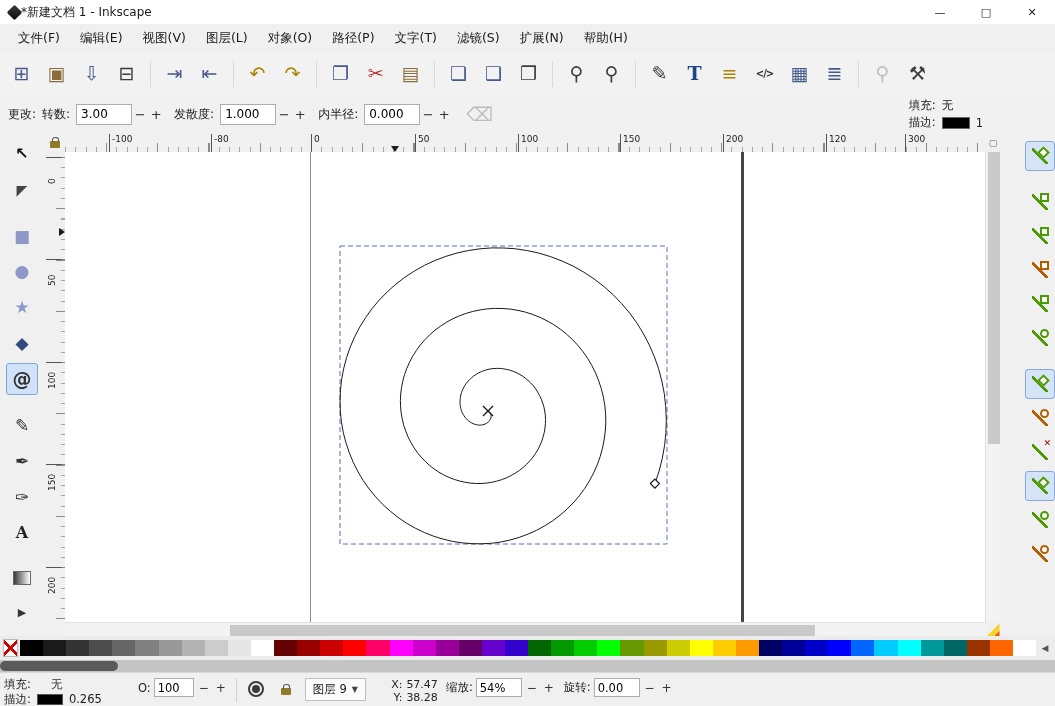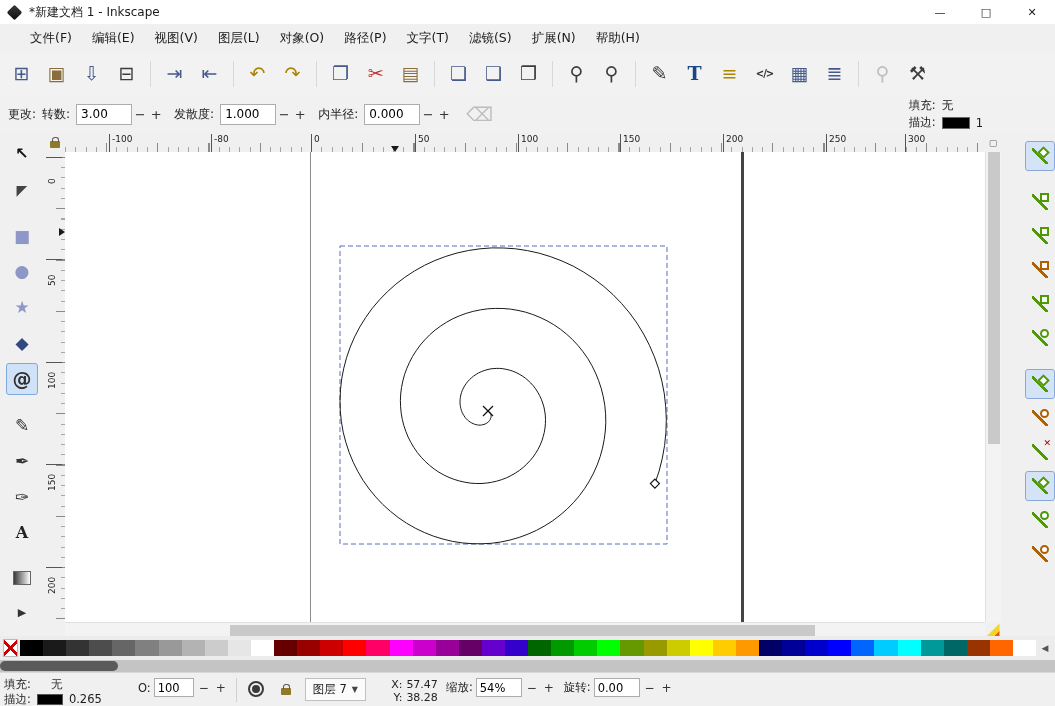--- a/index.html
+++ b/index.html
@@ -1,30 +1,30 @@
 <!DOCTYPE html>
 <html><head>
 <meta charset="utf-8">
 <style>
   html,body{margin:0;padding:0;width:1055px;height:706px;overflow:hidden;
     font-family:"DejaVu Sans","Liberation Sans",sans-serif;font-size:12px;color:#1a1a1a;}
   #app{position:relative;width:1055px;height:706px;background:#f0f0f0;overflow:hidden;}
 
   
   .titlebar{position:absolute;top:0;left:0;right:0;height:24px;background:#ffffff;
-    display:flex;align-items:center;padding-left:8px;gap:8px;border-bottom:1px solid #f2f2f2;}
+    display:flex;align-items:center;padding-left:8px;gap:0;border-bottom:1px solid #f2f2f2;}
   .applogo{width:13px;height:13px;background:linear-gradient(135deg,#3a3a3a,#0d0d0d);
     transform:rotate(45deg) scale(.85);border-radius:2px;}
   .title-text{font-size:12px;}
   .winbtns{margin-left:auto;display:flex;height:24px;}
   .winbtn{width:46px;display:flex;align-items:center;justify-content:center;font-size:11px;color:#222;}
 
   
   .menubar{position:absolute;top:24px;left:0;right:0;height:28px;background:#f0f0f0;
-    display:flex;align-items:center;padding-left:20px;}
+    display:flex;align-items:center;padding-left:8px;}
   .mitem{padding:5px 10px;font-size:12.5px;}
 
   
   .commandsbar{position:absolute;top:52px;left:0;right:0;height:43px;background:#f2f2f2;
     border-bottom:1px solid #e2e2e2;display:flex;align-items:center;padding-left:4px;}
   .cbtn{width:35px;height:35px;display:flex;align-items:center;justify-content:center;border-radius:3px;}
   .ig{font-size:19px;line-height:1;}
   .csep{width:1px;height:26px;background:#d8d8d8;margin:0 6px;}
   .blue{color:#45598a}.gold{color:#a98500}.red{color:#bb3333}.tan{color:#8a6d3b}
   .dark{color:#3c3c3c}.grayed{color:#b5b5b5}
@@ -374,21 +374,21 @@
   </div>
 
   <div id="hruler">
     <span class="hlab" style="left:44px">-100</span>
     <span class="hlab" style="left:146px">-80</span>
     <span class="hlab" style="left:246px">0</span>
     <span class="hlab" style="left:350px">50</span>
     <span class="hlab" style="left:453px">100</span>
     <span class="hlab" style="left:555px">150</span>
     <span class="hlab" style="left:658px">200</span>
-    <span class="hlab" style="left:761px">250</span>
+    <span class="hlab" style="left:761px">120</span>
     <span class="hlab" style="left:840px">300</span>
     <span class="hmark"></span>
   </div>
 
   <div id="vruler">
     <span class="vlab" style="top:5px">
         <i>0</i>
       </span>
     <span class="vlab" style="top:107px">
         <i>50</i>
@@ -546,21 +546,21 @@
       <span class="minibtn">+</span>
     </div>
     <div class="ssep"></div>
     <div class="eyebtn">
         <span class="eye"></span>
       </div>
     <div class="lockbtn">
         <span class="padlock"></span>
       </div>
     <div class="layersel">
-      <span>图层 7</span>
+      <span>图层 9</span>
       <span class="caret">▼</span>
     </div>
     <div class="xy">
       <div>
           <span>X:</span>
           <span>57.47</span>
         </div>
       <div>
           <span>Y:</span>
           <span>38.28</span>

